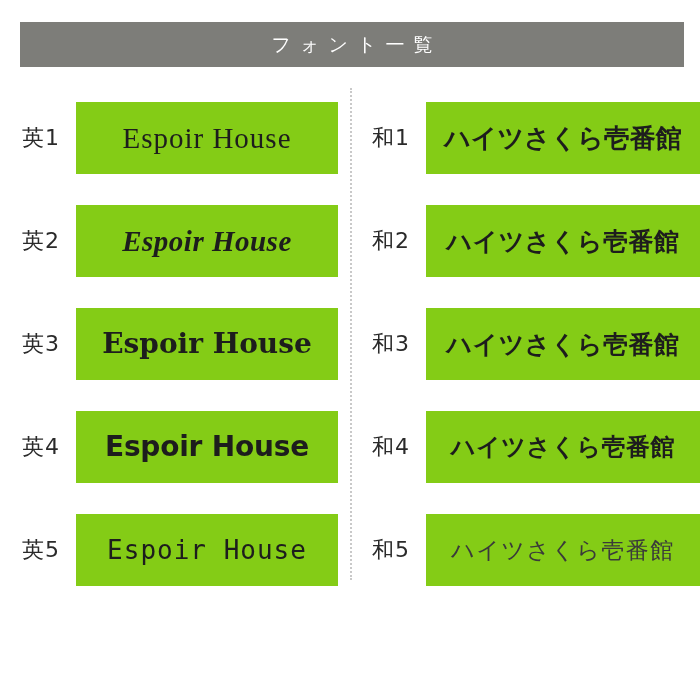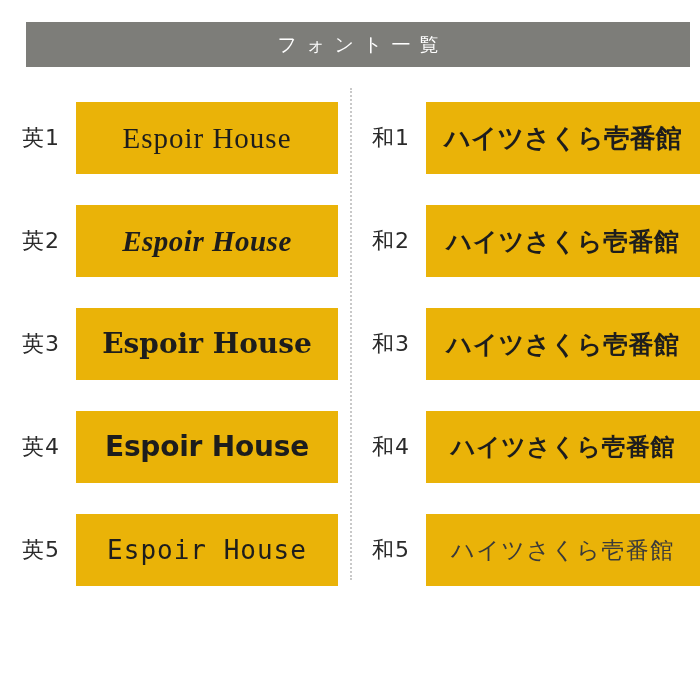--- a/index.html
+++ b/index.html
@@ -15,21 +15,21 @@
   }
   .page {
     position: relative;
     width: 700px;
     height: 700px;
     background: #ffffff;
     box-sizing: border-box;
   }
   .header-bar {
     position: absolute;
-    left: 26px;
+    left: 20px;
     top: 22px;
     width: 664px;
     height: 45px;
     background: #7d7d79;
     display: flex;
     align-items: center;
     justify-content: center;
   }
   .header-title {
     color: #ffffff;
@@ -81,21 +81,21 @@
     color: #2a2a2a;
     font-family: "DejaVu Sans", sans-serif;
     letter-spacing: 1px;
     text-align: left;
     padding-left: 4px;
     box-sizing: border-box;
   }
   .sample {
     flex: 1 1 auto;
     height: 72px;
-    background: #eab308;
+    background: #84cc16;
     display: flex;
     align-items: center;
     justify-content: center;
     overflow: hidden;
     padding: 0 6px;
     box-sizing: border-box;
   }
   .sample-text {
     color: #1d1d1d;
     white-space: nowrap;

